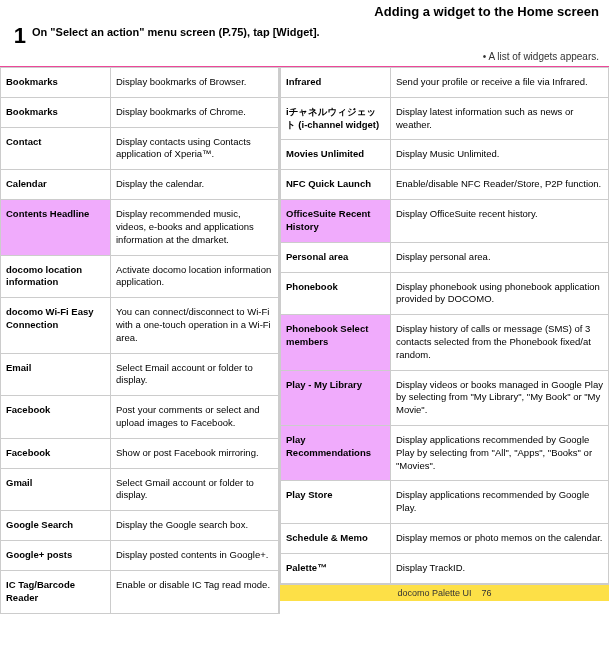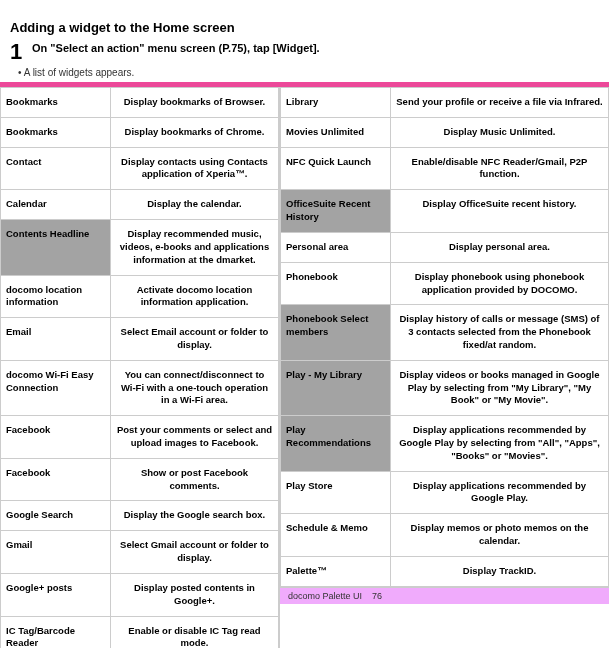--- a/index.html
+++ b/index.html
@@ -7,22 +7,23 @@
       font-family: Arial, sans-serif;
       font-size: 10px;
       background: #fff;
       width: 609px;
       min-height: 648px;
       overflow: hidden;
     }
 
     .page-header {
       background: #fff;
-      padding: 20px 10px 4px 10px;
-      border-bottom: 5px solid #ec4899;
+      padding: 4px 10px 4px 10px;
+      border-bottom: 1px solid #ec4899;
+      text-align: right;
     }
     .page-header h2 {
       font-size: 13px;
       font-weight: bold;
       color: #000;
       margin-bottom: 6px;
     }
     .step-block {
       display: flex;
       align-items: flex-start;
@@ -71,35 +72,34 @@
       vertical-align: top;
       font-size: 9.5px;
       line-height: 1.35;
     }
     td:first-child {
       font-weight: bold;
       width: 110px;
       background: #fff;
     }
     td:last-child {
-      font-weight: bold;
+      font-weight: normal;
+    }
+
+    .footer-bar {
+      background: #fde047;
       text-align: center;
-    }
-
-    .footer-bar {
-      background: #f0abfc;
-      text-align: left;
       padding: 3px 8px;
       font-size: 9px;
       color: #333;
       border-top: 1px solid #ccc;
     }
 
     .highlight-row td:first-child {
-      background: #a3a3a3;
+      background: #f0abfc;
     }
   </style>
 </head>
 <body>
 
 <div>
   <div class="page-header">
     <h2>Adding a widget to the Home screen</h2>
     <div class="step-block">
       <span class="step-number">1</span>
@@ -135,68 +135,72 @@
           </tr>
           <tr class="highlight-row">
             <td>Contents Headline</td>
             <td>Display recommended music, videos, e-books and applications information at the dmarket.</td>
           </tr>
           <tr>
             <td>docomo location information</td>
             <td>Activate docomo location information application.</td>
           </tr>
           <tr>
+            <td>docomo Wi-Fi Easy Connection</td>
+            <td>You can connect/disconnect to Wi-Fi with a one-touch operation in a Wi-Fi area.</td>
+          </tr>
+          <tr>
             <td>Email</td>
             <td>Select Email account or folder to display.</td>
           </tr>
           <tr>
-            <td>docomo Wi-Fi Easy Connection</td>
-            <td>You can connect/disconnect to Wi-Fi with a one-touch operation in a Wi-Fi area.</td>
-          </tr>
-          <tr>
             <td>Facebook</td>
             <td>Post your comments or select and upload images to Facebook.</td>
           </tr>
           <tr>
             <td>Facebook</td>
-            <td>Show or post Facebook comments.</td>
+            <td>Show or post Facebook mirroring.</td>
+          </tr>
+          <tr>
+            <td>Gmail</td>
+            <td>Select Gmail account or folder to display.</td>
           </tr>
           <tr>
             <td>Google Search</td>
             <td>Display the Google search box.</td>
-          </tr>
-          <tr>
-            <td>Gmail</td>
-            <td>Select Gmail account or folder to display.</td>
           </tr>
           <tr>
             <td>Google+ posts</td>
             <td>Display posted contents in Google+.</td>
           </tr>
           <tr>
             <td>IC Tag/Barcode Reader</td>
             <td>Enable or disable IC Tag read mode.</td>
           </tr>
         </tbody>
     </table>
   </div>
   <div class="right-col">
     <table>
       <tbody id="right-tbody">
           <tr>
-            <td>Library</td>
+            <td>Infrared</td>
             <td>Send your profile or receive a file via Infrared.</td>
+          </tr>
+          <tr>
+            <td>iチャネルウィジェット (i-channel widget)</td>
+            <td>Display latest information such as news or weather.</td>
           </tr>
           <tr>
             <td>Movies Unlimited</td>
             <td>Display Music Unlimited.</td>
           </tr>
           <tr>
             <td>NFC Quick Launch</td>
-            <td>Enable/disable NFC Reader/Gmail, P2P function.</td>
+            <td>Enable/disable NFC Reader/Store, P2P function.</td>
           </tr>
           <tr class="highlight-row">
             <td>OfficeSuite Recent History</td>
             <td>Display OfficeSuite recent history.</td>
           </tr>
           <tr>
             <td>Personal area</td>
             <td>Display personal area.</td>
           </tr>
           <tr>

